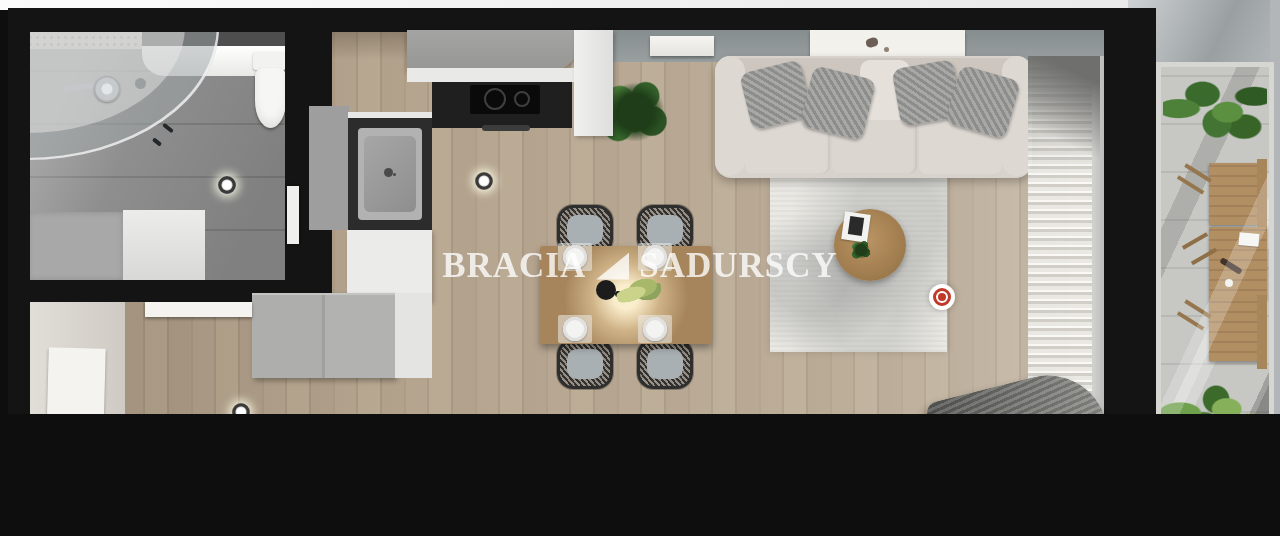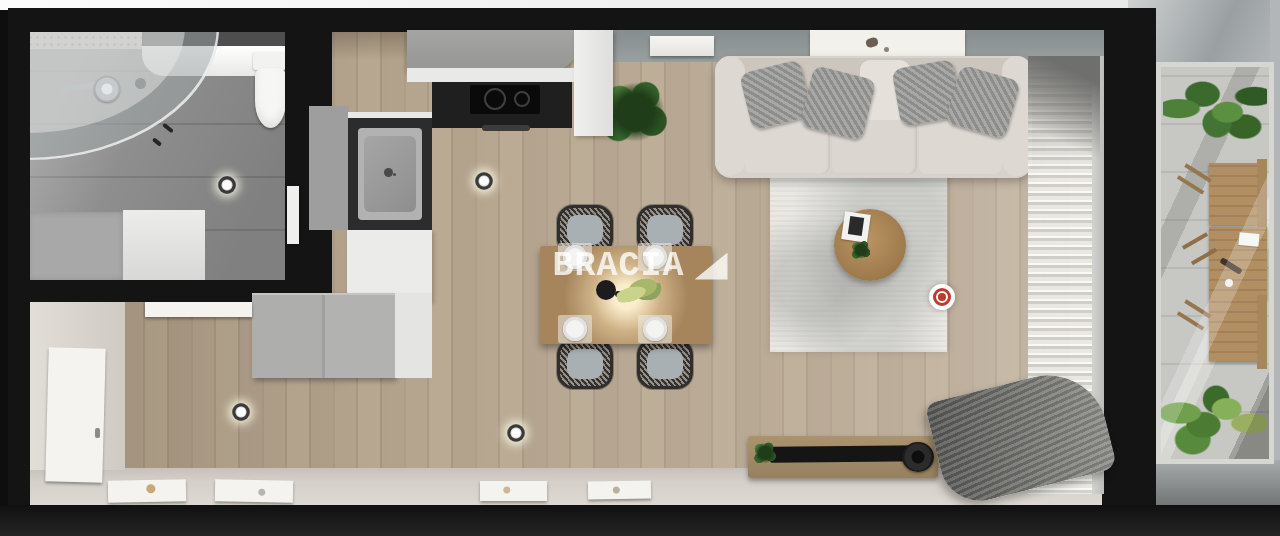--- a/index.html
+++ b/index.html
@@ -1,19 +1,19 @@
 <!DOCTYPE html>
 <html style="--wall: #141414; --wood: #b5a48e; --tile: #8e8e8e; --rug: #e9e8e3; --sofa: #d8d2cc; --pillow: #8d8d8b; --table-wood: #a6855c; --counter-black: #1f1f1f; --cabinet-gray: #9e9e9e; --cabinet-white: #ebebe9; --beige-floor: #d5d1ca; --paver: #c7c8c4; --accent-red: #c0392b; --outside-gray: #b2b6b8; --outside-light: #f4f4f4;"><head>
 <meta charset="utf-8">
 <title>Floor Plan</title>
 <style>
   html,body{margin:0;padding:0;background:#0e0e0e;}
   *{box-sizing:border-box;}
-  #scene{position:relative;width:1280px;height:536px;overflow:hidden;background:#0e0e0e;
-         font-family:Liberation Mono, monospace;text-align:center;}
+  #scene{position:relative;width:1280px;height:414px;overflow:hidden;background:#0e0e0e;
+         font-family:Liberation Serif, serif;text-align:center;}
   .a{position:absolute;}
   .wall{background:var(--wall,#141414);}
   .white-panel{background:#f4f3f0;box-shadow:0 2px 3px rgba(0,0,0,0.35);}
   .wood{background:
       linear-gradient(90deg, rgba(40,30,20,0.12), rgba(0,0,0,0) 28%, rgba(255,255,255,0.10) 72%, rgba(255,255,255,0.24)),
       repeating-linear-gradient(90deg, var(--wood,#b5a48e) 0 21px, #aa9983 21px 23px, #b9a992 23px 45px, #a79680 45px 47px, #b2a18b 47px 69px, #ad9c86 69px 71px);}
   .wood:before{content:"";position:absolute;left:0;top:0;right:0;height:30px;
       background:linear-gradient(180deg, rgba(50,40,30,0.30), rgba(50,40,30,0));}
   .tiles{background:
       linear-gradient(115deg, rgba(255,255,255,0.22) 0 16%, rgba(255,255,255,0) 42%, rgba(0,0,0,0.10) 85%),
@@ -221,15 +221,16 @@
   <div class="a" style="left:0;top:505px;width:1280px;height:31px;background:linear-gradient(180deg,#101010,#1d1d1d 60%,#242424);"></div>
 
   <div class="a" style="left:929px;top:284px;width:26px;height:26px;border-radius:50%;background:#ffffff;box-shadow:0 0 6px rgba(0,0,0,0.25);">
     <div class="a" style="left:4px;top:4px;width:18px;height:18px;border:3px solid var(--accent-red,#c0392b);border-radius:50%;"></div>
     <div class="a" style="left:9px;top:9px;width:8px;height:8px;background:var(--accent-red,#c0392b);border-radius:50%;"></div>
   </div>
 
   <div id="watermark" class="a" style="left:400px;top:244px;width:480px;height:44px;">
     <span>BRACIA</span>
     <span class="tri"></span>
+    <span>SADURSCY</span>
   </div>
 
 </div>
 
 </body></html>

